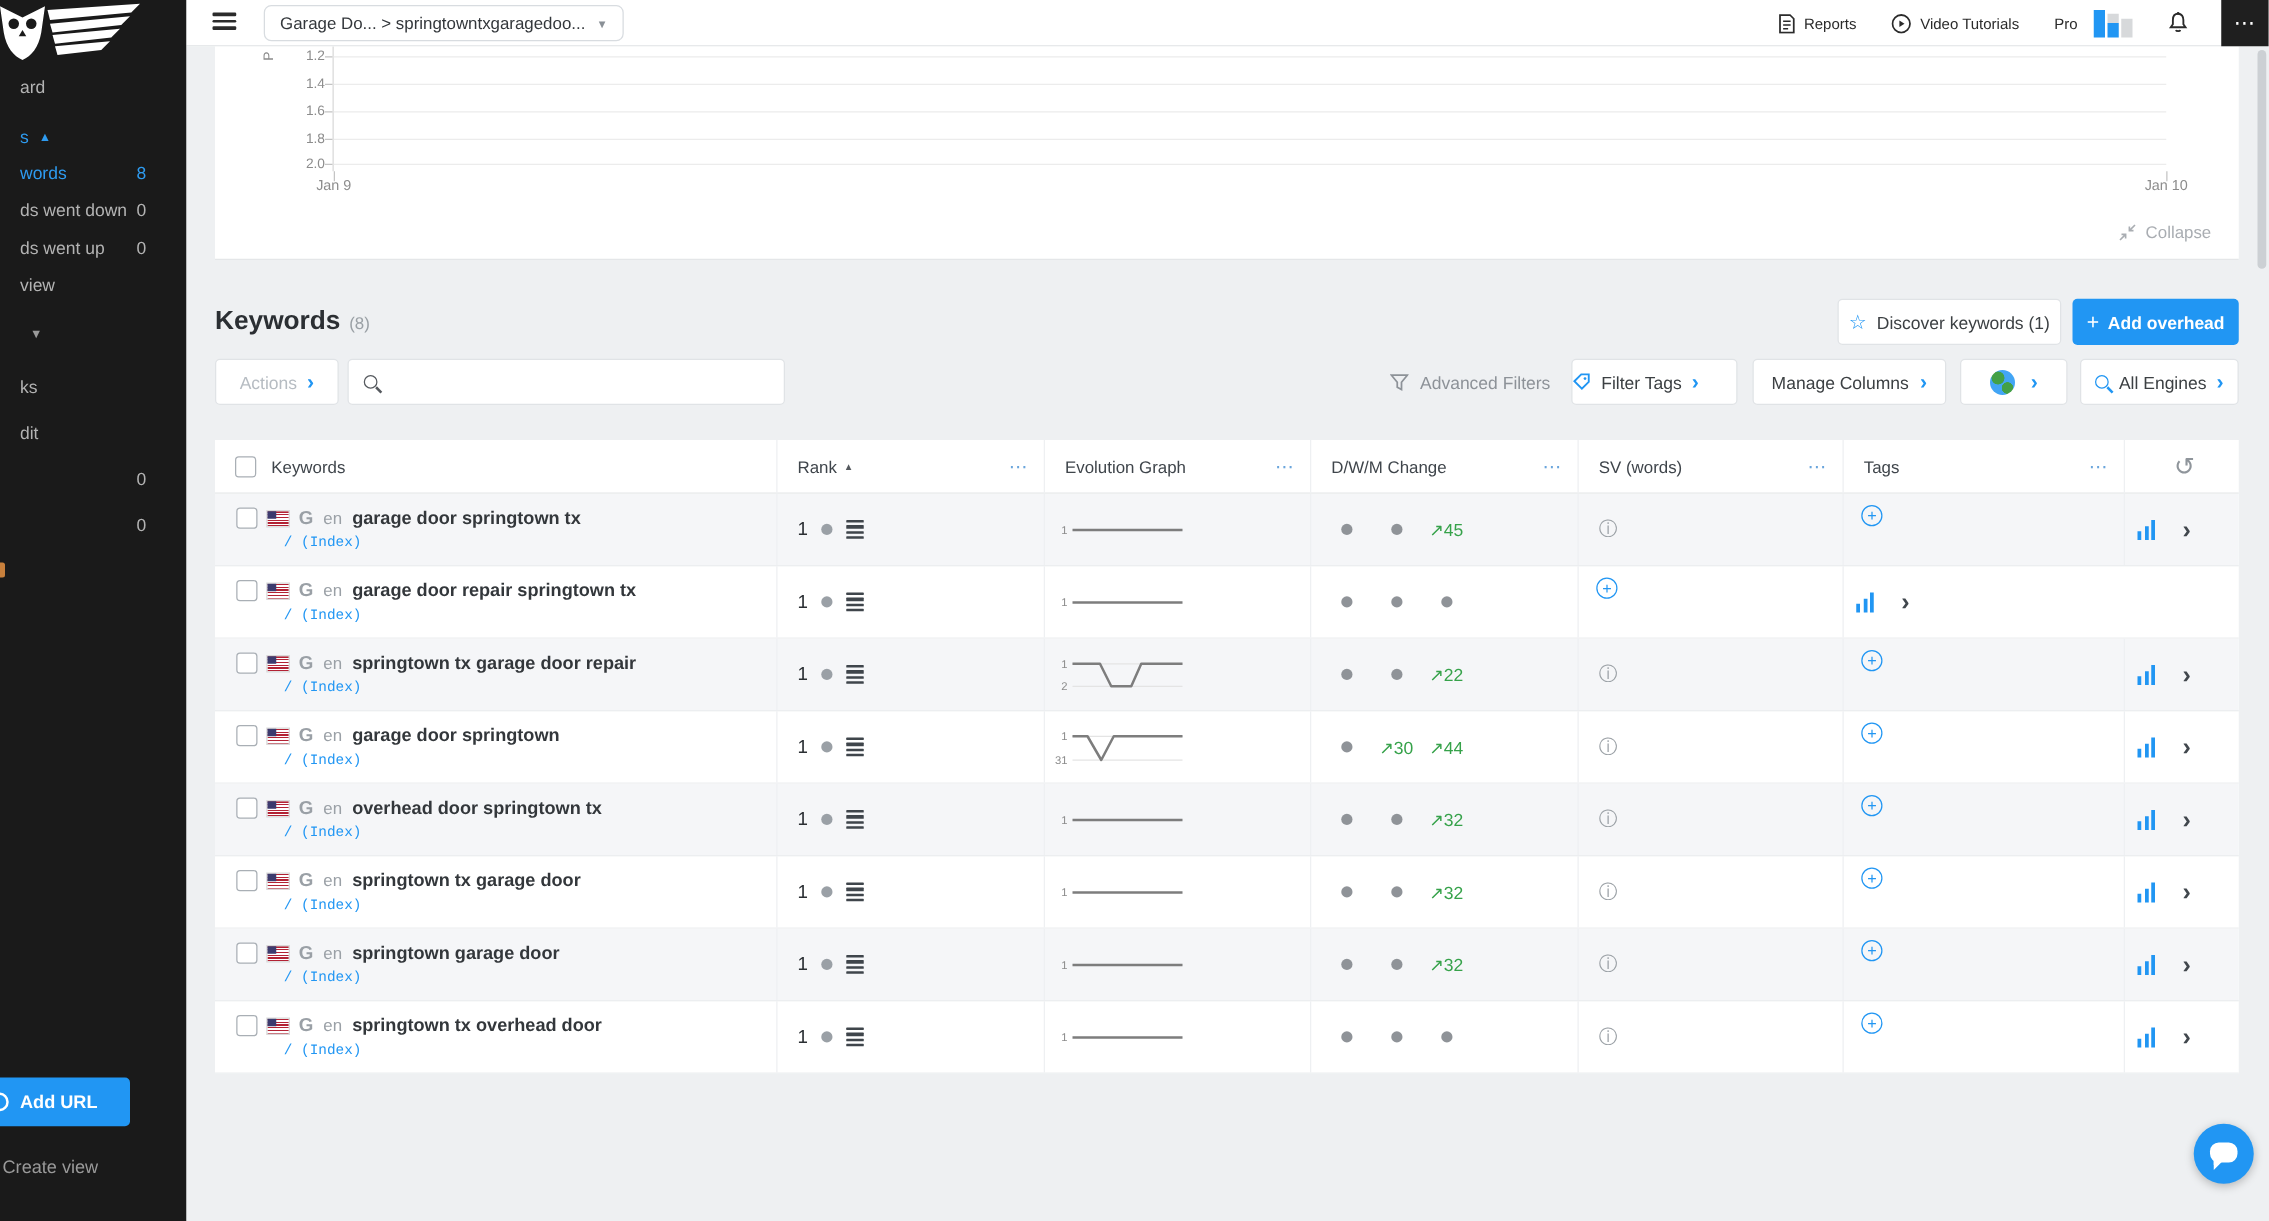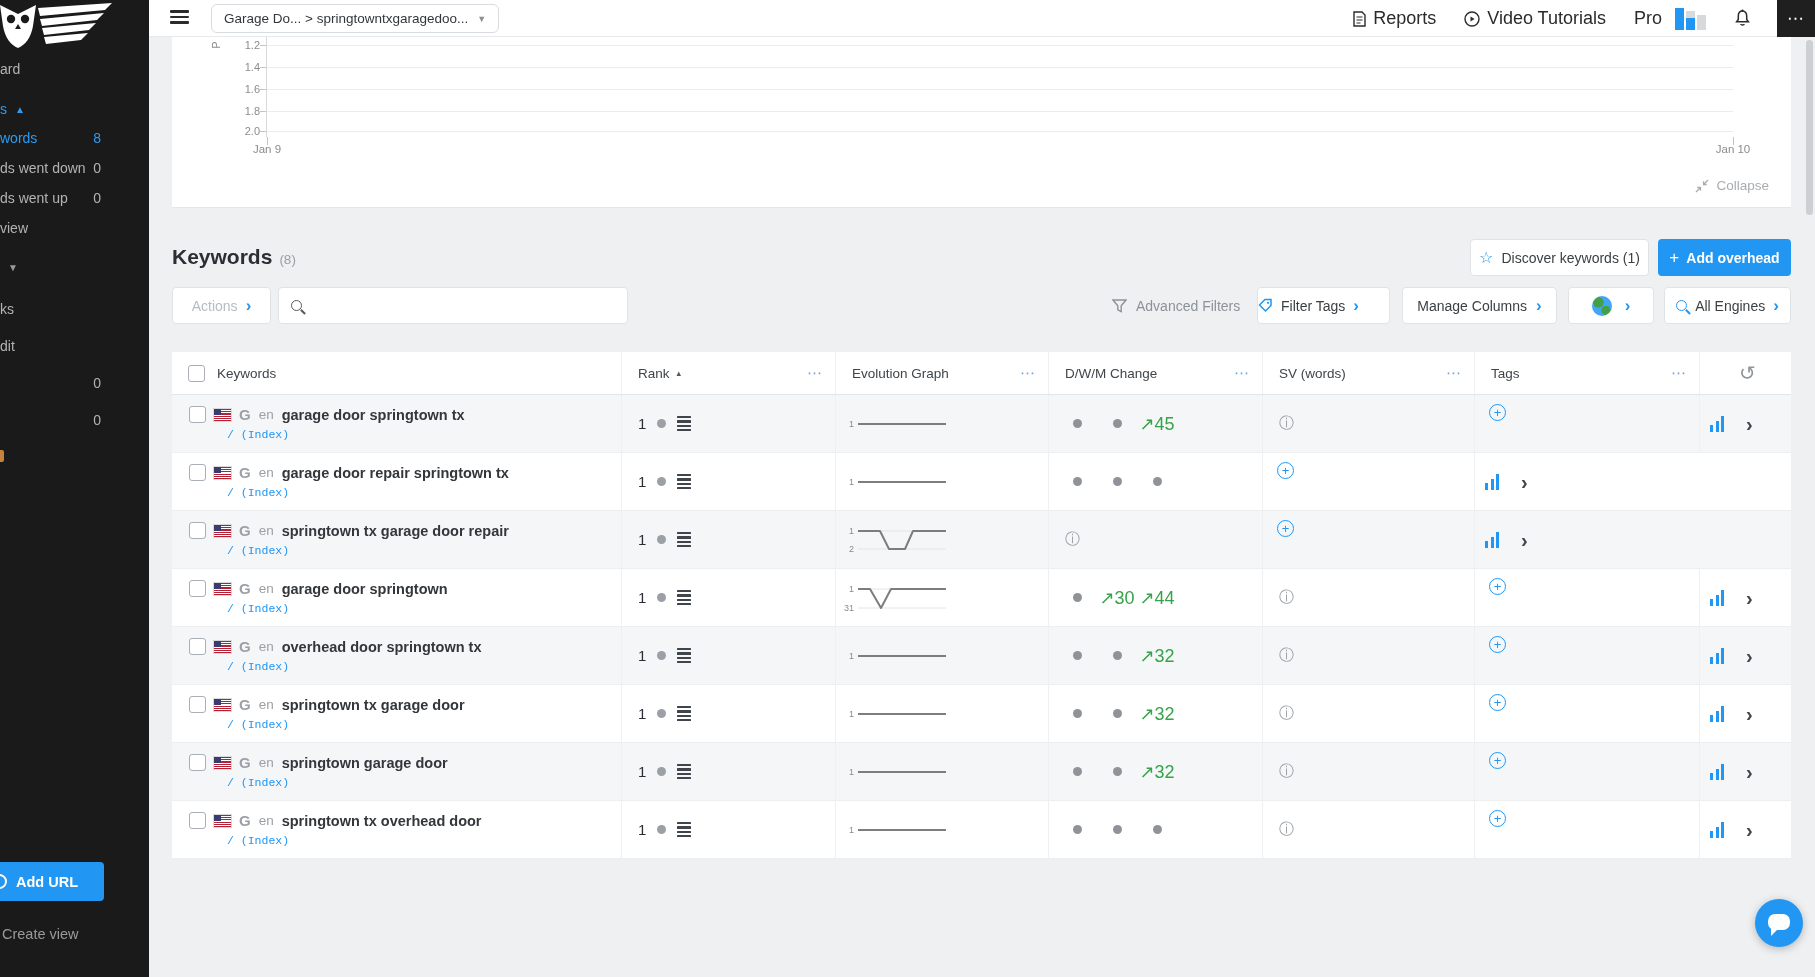--- a/index.html
+++ b/index.html
@@ -2,42 +2,42 @@
 <html><head>
 <meta charset="utf-8">
 <style>
   * { margin:0; padding:0; box-sizing:border-box; }
   html,body { width:1815px; height:977px; overflow:hidden; }
   body { font-family:"Liberation Sans", sans-serif; background:#eef0f2; position:relative; color:#33373b; }
 
   
   .sidebar { position:absolute; left:0; top:0; width:149px; height:977px; background:#1a1a1a; z-index:30; }
   .logo { position:absolute; left:-8px; top:2px; }
-  .side-item { position:absolute; left:0; width:127px; height:18px; font-size:14px; color:#b3b3b3; }
+  .side-item { position:absolute; left:16px; width:127px; height:18px; font-size:14px; color:#b3b3b3; }
   .side-item .lbl { position:absolute; left:0; top:0; white-space:nowrap; }
   .side-item .cnt { position:absolute; right:26px; top:0; }
   .side-item .caret { font-size:10px; margin-left:8px; vertical-align:1px; }
   .si-blue, .si-blue .cnt { color:#2e9bf0; }
   .si-0{top:61px} .si-1{top:101px} .si-2{top:130px} .si-3{top:160px} .si-4{top:190px}
   .si-5{top:220px} .si-6{top:262px} .si-7{top:301px} .si-8{top:338px} .si-9{top:375px} .si-10{top:412px}
   .side-accent { position:absolute; left:0; top:450px; width:4px; height:12px; background:#c8803c; border-radius:0 2px 2px 0; }
   .addurl-btn { position:absolute; left:0; top:862px; width:104px; height:39px; background:#2196f3; border-radius:0 4px 4px 0;
     color:#fff; font-weight:bold; font-size:14.5px; display:flex; align-items:center; padding-left:14px; cursor:pointer; }
   .addurl-btn .half-ring { width:15px; height:15px; border:2px solid #fff; border-radius:50%; margin-left:-22px; margin-right:9px; flex:none; }
   .createview { position:absolute; left:2px; top:926px; font-size:14.5px; color:#9a9a9a; cursor:pointer; }
 
   
   .topbar { position:absolute; left:149px; top:0; width:1666px; height:37px; background:#fff; border-bottom:1px solid #e7e9eb; z-index:20; }
   .hamburger { position:absolute; left:21px; top:10px; width:19px; height:15px; cursor:pointer; }
   .hamburger i { display:block; height:2.6px; background:#2b2b2b; border-radius:1px; margin-bottom:3px; }
   .proj-pill { position:absolute; left:62px; top:4px; height:29px; border:1px solid #d8dce0; border-radius:6px;
     display:flex; align-items:center; padding:0 12px; font-size:13.5px; color:#33373b; background:#fff; cursor:pointer; }
   .proj-pill .pillcaret { color:#8a9096; font-size:9px; margin-left:9px; }
   .top-right { position:absolute; right:64px; top:0; height:37px; display:flex; align-items:center; gap:28px; }
-  .top-link { display:flex; align-items:center; gap:7px; font-size:18px; color:#2b2b2b; cursor:pointer; white-space:nowrap; }
+  .top-link { display:flex; align-items:center; gap:7px; font-size:12px; color:#2b2b2b; cursor:pointer; white-space:nowrap; }
   .usage-bars { display:flex; align-items:flex-end; gap:2px; height:22px; cursor:pointer; }
   .usage-bars .b1 { width:9px; height:22px; background:#2196f3; }
   .usage-bars .b2 { width:9px; height:19px; background:linear-gradient(#d7d9db 0 38%, #2196f3 38% 100%); }
   .usage-bars .b3 { width:9px; height:15px; background:#d7d9db; }
   .more-box { position:absolute; right:0; top:0; width:38px; height:37px; background:#1f1f1f; color:#fff;
     display:flex; align-items:center; justify-content:center; font-size:17px; letter-spacing:1px; cursor:pointer; }
 
   
   .chart-card { position:absolute; left:172px; top:37px; width:1619px; height:171px; background:#fff; border-bottom:1px solid #e4e6e8; }
   .plot { position:absolute; left:94px; top:0; width:1467px; height:100px; border-left:1px solid #d9d9d9; }
@@ -104,21 +104,21 @@
   .cell-rank { display:flex; align-items:center; padding-left:16px; gap:11px; }
   .rankval { font-size:15px; color:#2b2f33; }
   .rankdot { width:9px; height:9px; border-radius:50%; background:#9aa0a6; }
   .listicon { display:flex; flex-direction:column; gap:2px; cursor:pointer; }
   .listicon i { width:14px; height:2.4px; background:#3f454b; border-radius:0.5px; }
   .cell-graph { display:flex; align-items:center; padding-left:6px; }
   .spark { width:120px; height:40px; }
   .cell-chg { display:flex; align-items:center; padding-left:8px; }
   .chg-slot { width:40px; display:flex; align-items:center; justify-content:center; }
   .chg-dot { width:9px; height:9px; border-radius:50%; background:#8f9398; }
-  .chg-up { color:#36a24a; font-size:18px; white-space:nowrap; }
+  .chg-up { color:#36a24a; font-size:14px; white-space:nowrap; }
   .cell-sv { display:flex; align-items:center; padding-left:16px; }
   .sv-info { color:#9ba1a6; font-size:15px; }
   .sv-num { font-size:14.5px; color:#2b2f33; }
   .cell-tags { padding:9px 0 0 14px; }
   .pluscirc { width:17px; height:17px; border:1.5px solid #2196f3; border-radius:50%; color:#2196f3; display:flex;
     align-items:center; justify-content:center; font-size:13px; cursor:pointer; }
   .cell-act { display:flex; align-items:center; padding-left:10px; gap:22px; }
   .barsicon { display:flex; align-items:flex-end; gap:2.5px; cursor:pointer; }
   .barsicon i { width:3px; background:#2196f3; display:block; }
   .barsicon .h1{height:7px} .barsicon .h2{height:11px} .barsicon .h3{height:16px}
@@ -472,20 +472,31 @@
     </div>
     <div class="kcell cell-graph">
           <svg viewBox="0 0 120 40" class="spark">
             <line x1="16" x2="104" y1="11" y2="11" stroke="#e4e4e4"></line>
             <line x1="16" x2="104" y1="29" y2="29" stroke="#e4e4e4"></line>
             <polyline points="16,11 38,11 47,29 63,29 71,11 104,11" fill="none" stroke="#7d7d7d" stroke-width="2" stroke-linejoin="round"></polyline>
             <text x="12" y="14" text-anchor="end" font-size="9" fill="#8b8b8b">1</text>
             <text x="12" y="32" text-anchor="end" font-size="9" fill="#8b8b8b">2</text>
           </svg>
         </div>
+    <div class="kcell cell-chg">
+          <span class="chg-slot">
+            <span class="chg-dot"></span>
+          </span>
+          <span class="chg-slot">
+            <span class="chg-dot"></span>
+          </span>
+          <span class="chg-slot">
+            <span class="chg-up">↗22</span>
+          </span>
+        </div>
     <div class="kcell cell-sv">
           <span class="sv-info">ⓘ</span>
         </div>
     <div class="kcell cell-tags">
       <span class="pluscirc">+</span>
     </div>
     <div class="kcell cell-act">
       <span class="barsicon">
             <i class="h1"></i>
             <i class="h2"></i>

